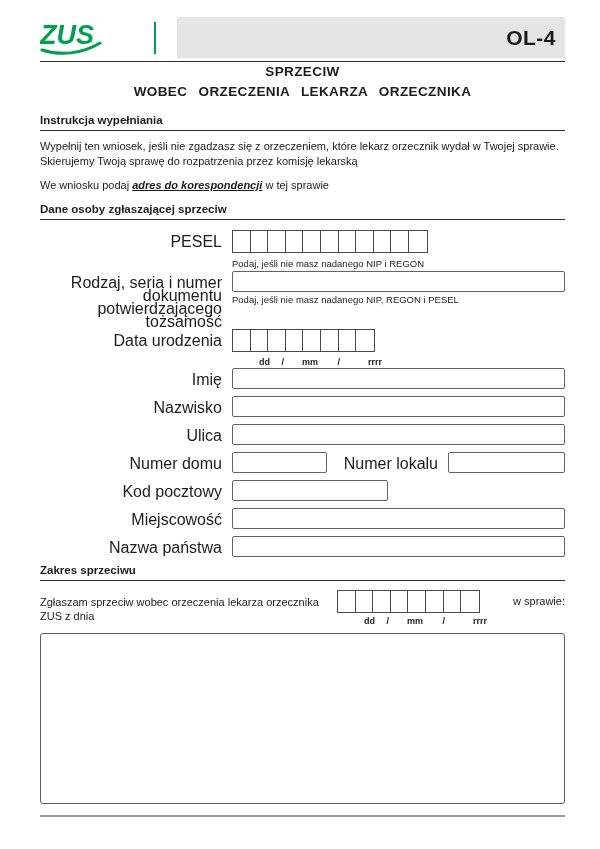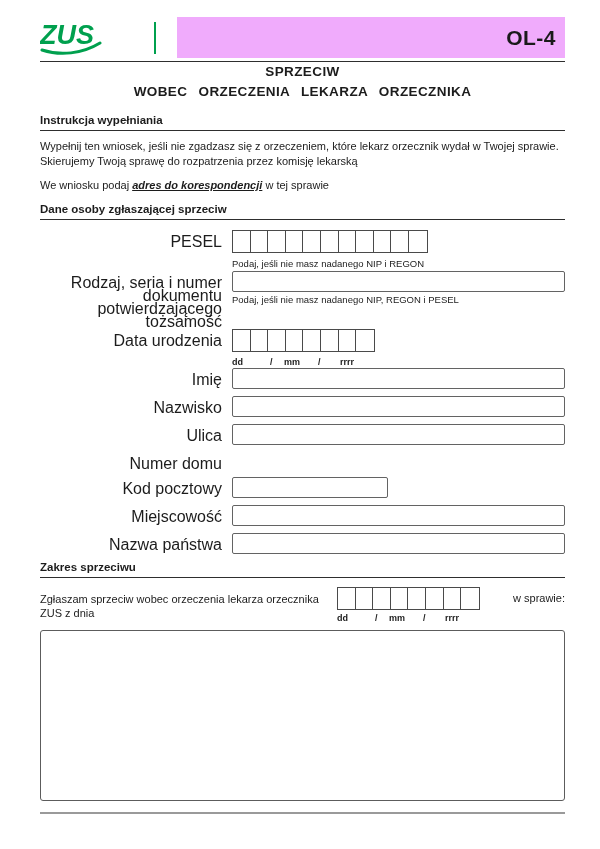--- a/index.html
+++ b/index.html
@@ -5,21 +5,21 @@
   html,body{margin:0;padding:0;background:#fff;}
   body{width:600px;height:849px;font-family:"Liberation Sans",sans-serif;color:#1c1c1c;position:relative;overflow:hidden;}
   .page{padding:0 35px 0 40px;box-sizing:border-box;width:600px;}
 
   
   .header{display:flex;align-items:stretch;margin-top:17px;height:41px;}
   .logo-wrap{display:flex;align-items:center;width:137px;flex:none;gap:48px;}
   .logo-mark{flex:none;}
   .logo-divider{width:2px;height:32px;background:#00a04e;margin:0 7px 0 4px;flex:none;}
   .org{display:flex;flex-direction:row;justify-content:center;color:#00a04e;font-size:8.5px;font-weight:bold;line-height:10.5px;letter-spacing:0.3px;}
-  .code-bar{flex:1;background:#f0abfc;display:flex;align-items:center;justify-content:flex-end;padding-right:9px;}
+  .code-bar{flex:1;background:#e5e5e5;display:flex;align-items:center;justify-content:flex-end;padding-right:9px;}
   .form-code{font-size:21px;font-weight:bold;color:#1a1a1a;letter-spacing:0.5px;}
   .header-rule{border:none;border-top:1.5px solid #2e2e2e;margin:3px 0 0 0;}
 
   
   .title{text-align:center;font-weight:bold;font-size:13.5px;line-height:20px;letter-spacing:0.4px;}
   .title .l2{word-spacing:7px;}
 
   
   .section-heading{font-weight:bold;font-size:11.5px;border-bottom:1.5px solid #2e2e2e;padding-bottom:4px;}
   .mt12{margin-top:12px;}
@@ -39,21 +39,21 @@
   .w-flat{width:117px;}
   .w-postal{width:156px;}
   .hint{font-size:9.5px;line-height:12px;margin-top:2px;color:#1c1c1c;}
 
   
   .cells{display:inline-flex;border:1px solid #4a4a4a;background:#fff;}
   .cell{width:17.6px;height:21px;border-right:1px solid #4a4a4a;box-sizing:border-box;}
   .cell:last-child{border-right:none;}
   .cell.sep{border-right-width:1.6px;}
   .date-caption{display:flex;font-size:9px;font-weight:bold;margin-top:2px;line-height:10px;}
-  .date-caption span{text-align:left;}
+  .date-caption span{text-align:right;}
   .dc-dd{width:38px;}
   .dc-s1{width:14px;}
   .dc-mm{width:34px;}
   .dc-s2{width:22px;}
   .dc-yy{width:42px;}
 
   
   .scope-row{display:flex;align-items:flex-start;margin-top:9px;font-size:11px;}
   .scope-statement{width:287px;flex:none;padding-top:5px;line-height:14px;}
   .scope-case{margin-left:auto;padding-top:5px;}
@@ -176,20 +176,25 @@
 
     <div class="row">
       <div class="lbl">Ulica</div>
       <div class="fld">
           <div class="input w-full"></div>
         </div>
     </div>
 
     <div class="row">
       <div class="lbl">Numer domu</div>
+      <div class="fld" style="display:flex;align-items:flex-start;">
+        <div class="input w-house"></div>
+        <div class="lbl" style="flex:1;width:auto;">Numer lokalu</div>
+        <div class="input w-flat"></div>
+      </div>
     </div>
 
     <div class="row">
       <div class="lbl">Kod pocztowy</div>
       <div class="fld">
           <div class="input w-postal"></div>
         </div>
     </div>
 
     <div class="row">

